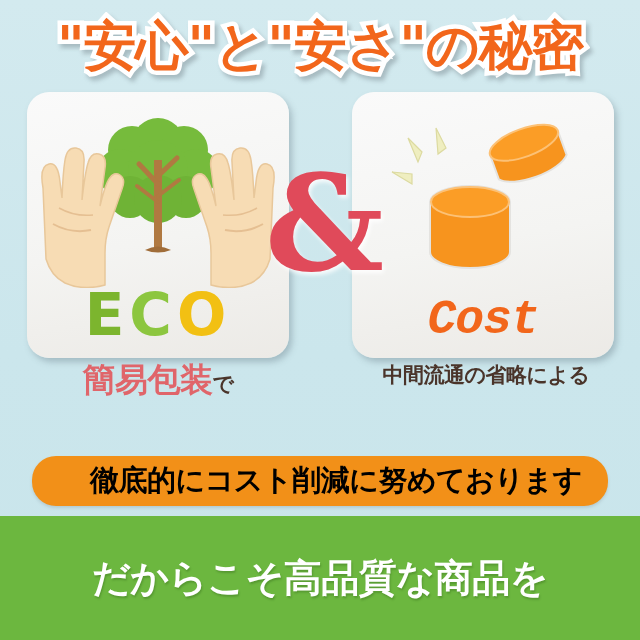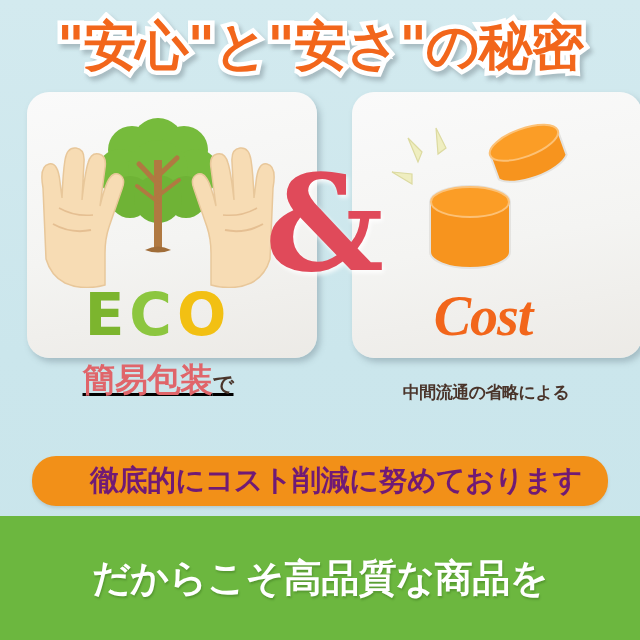--- a/index.html
+++ b/index.html
@@ -48,21 +48,20 @@
 
   
   .card {
     position: absolute;
     top: 92px;
     width: 262px;
     height: 266px;
     background: linear-gradient(170deg, #fafafa 0%, #f4f4f2 55%, #eceae6 100%);
     border-radius: 22px;
     box-shadow: 3px 4px 6px rgba(90,110,120,0.35);
-    padding-left: 28px;
   }
   .card-left  { left: 27px; }
   .card-right { left: 352px; }
 
   .card-art {
     position: absolute;
     left: 0;
     top: 6px;
     width: 262px;
     height: 190px;
@@ -79,24 +78,24 @@
     font-family: "DejaVu Sans", "Liberation Sans", sans-serif;
     font-weight: bold;
     font-size: 58px;
     letter-spacing: 5px;
   }
   .eco-e { color: #7cb52e; }
   .eco-c { color: #8cc63f; }
   .eco-o { color: #f2c013; }
 
   .cost-text {
-    font-family: Liberation Serif, serif;
+    font-family: Liberation Mono, monospace;
     font-weight: bold;
     font-style: italic;
-    font-size: 56px;
+    font-size: 48px;
     color: #f2661b;
     letter-spacing: -1px;
   }
 
   
   .amp {
     position: absolute;
     left: 265px;
     top: 158px;
     width: 112px;
@@ -110,45 +109,44 @@
     filter: drop-shadow(2px 3px 2px rgba(255,255,255,0.85));
   }
 
   
   .caption {
     position: absolute;
     top: 362px;
     width: 300px;
     text-align: center;
   }
-  .caption-left  { left: 8px; text-decoration: underline; }
+  .caption-left  { left: 8px; }
   .caption-right { left: 336px; }
 
   .cap-big {
     font-family: "DejaVu Sans", "Liberation Sans", sans-serif;
     font-weight: bold;
     font-size: 33px;
     line-height: 1.12;
     color: #e0656a;
     letter-spacing: -0.5px;
     white-space: nowrap;
   }
   .cap-big .suffix {
     font-size: 21px;
     color: #4a342a;
   }
   .cap-small {
     font-family: "DejaVu Sans", "Liberation Sans", sans-serif;
     font-weight: bold;
-    font-size: 17px;
+    font-size: 21px;
     line-height: 1.25;
     color: #4a342a;
     letter-spacing: -0.5px;
     white-space: nowrap;
-    margin-top: 20px;
   }
   .caption-right .cap-small { margin-bottom: 1px; }
 
   
   .banner {
     position: absolute;
     left: 32px;
     top: 456px;
     width: 576px;
     height: 50px;
@@ -156,21 +154,21 @@
     border-radius: 24px;
     display: flex;
     align-items: center;
     justify-content: center;
     box-shadow: 0 2px 3px rgba(120,130,135,0.25);
   }
   .banner-text {
     font-family: Liberation Mono, monospace;
     font-weight: bold;
     font-size: 29px;
-    color: #701a75;
+    color: #000000;
     letter-spacing: -0.5px;
     white-space: nowrap;
     margin-left: 32px;
   }
 
   
   .green-band {
     position: absolute;
     left: 0;
     top: 516px;

